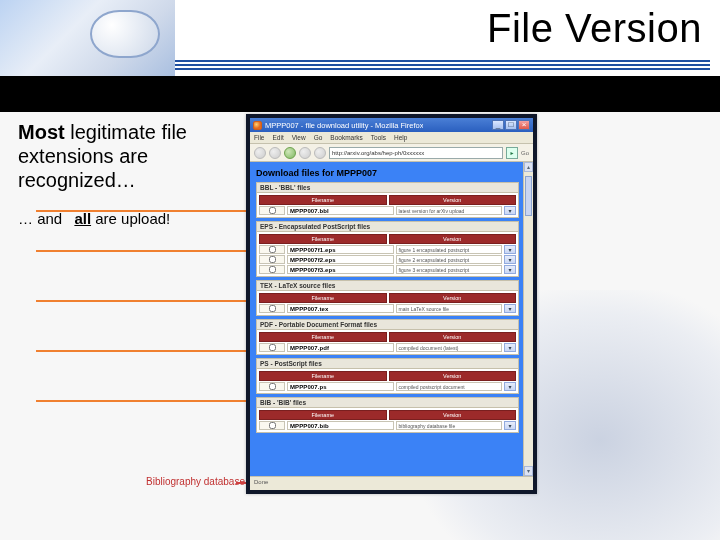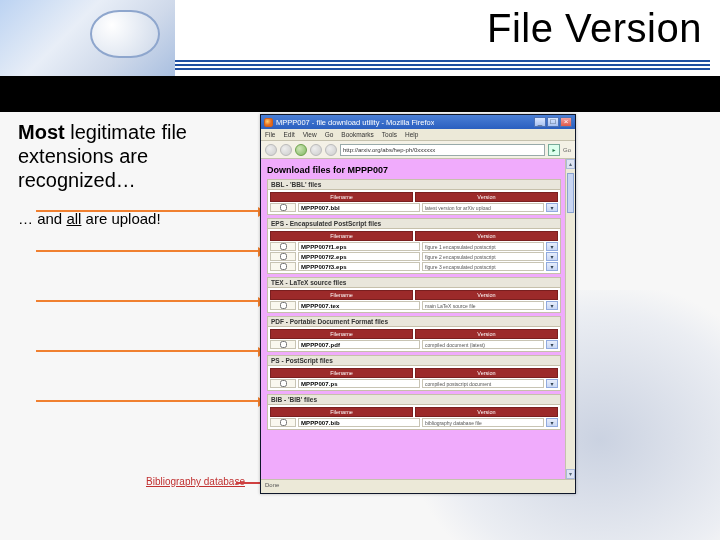--- a/index.html
+++ b/index.html
@@ -84,51 +84,50 @@
     font-size: 20px;
     line-height: 1.2;
     width: 180px;
   }
   .text1 .strong { font-weight: 700; }
   .text2 {
     margin-top: 18px;
     font-size: 15px;
     width: 210px;
   }
-  .text2 .ul { text-decoration: underline; font-weight: 400; }
+  .text2 .ul { text-decoration: underline; font-weight: 700; margin-left: 8px; }
   .arrow {
     position: absolute;
     height: 0;
     border-top: 2px solid var(--arrow,#f08030);
     left: 18px;
   }
   .arrow::after {
     content: '';
     position: absolute;
     right: -6px; top: -5px;
     border-left: 8px solid var(--arrow,#f08030);
     border-top: 5px solid transparent;
     border-bottom: 5px solid transparent;
   }
   .arrow.red { --arrow:#d04040; }
   .biblio {
     position: absolute;
     font-size: 10px;
     color: #c03030;
-    text-decoration: underline;
     left: 128px;
     top: 356px;
   }
   
   .ffwin {
     position: absolute;
-    top: 120px; left: 242px;
-    width: 316px; height: 380px;
+    top: 120px; left: 228px;
+    width: 291px; height: 380px;
     background: #f5f3ee;
-    border: 1px solid #0f172a;
+    border: 4px solid #0f172a;
     box-shadow: 0 0 3px rgba(0,0,0,.25);
     font-size: 7px;
   }
   .ff-titlebar {
     height: 14px;
     background: linear-gradient(#4a7fd6,#2a5fbf);
     color: #fff;
     display: flex;
     align-items: center;
     padding: 0 3px;
@@ -174,21 +173,21 @@
     padding:0 2px; display:flex; align-items:center;
     font-size:6px; color:#333; overflow:hidden;
   }
   .go {
     width:12px; height:12px; border:1px solid #7a9;
     display:flex; align-items:center; justify-content:center;
     background:#dfe; font-size:6px; color:#274;
   }
   .ff-body {
     position:absolute; top:44px; left:0; right:10px; bottom:14px;
-    background:#f0abfc; overflow:hidden;
+    background:#3b82f6; overflow:hidden;
     padding: 4px 4px 10px 6px;
   }
   .scrollbar-v {
     position:absolute; top:44px; right:0; bottom:14px; width:10px;
     background:#ece9d8; border-left:1px solid #c5c1ad;
   }
   .scrollbar-v .thumb { position:absolute; left:1px; right:1px; top:14px; height:40px; background:#c8d5f2; border:1px solid #8aa3d0;}
   .scrollbar-v .arr { position:absolute; left:0; right:0; height:10px; background:#dde3f2; border:1px solid #a9b9d9; font-size:6px; text-align:center; color:#567;}
   .scrollbar-v .arr.up{top:0}.scrollbar-v .arr.dn{bottom:0}
   .statusbar {

